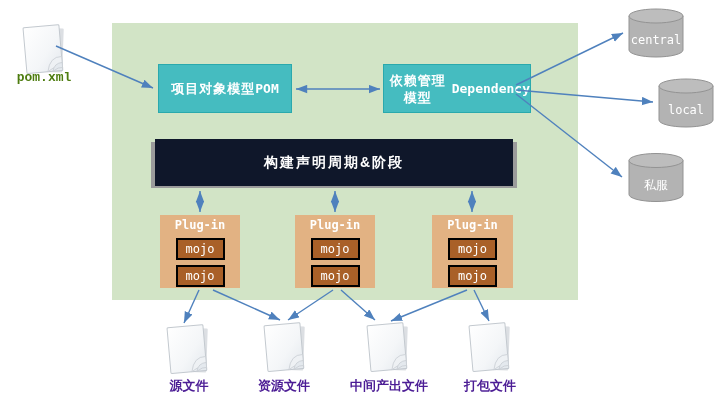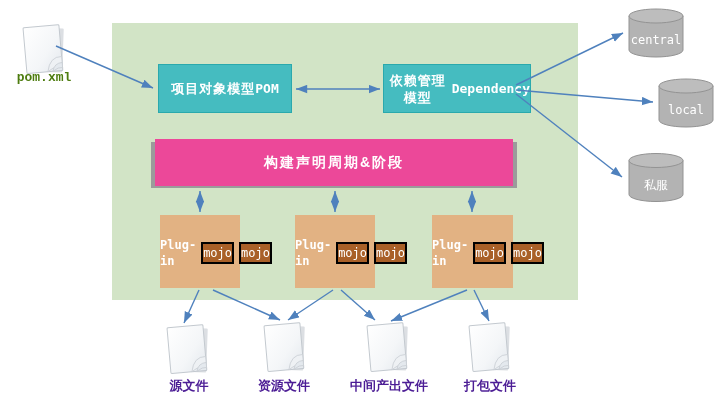--- a/index.html
+++ b/index.html
@@ -5,23 +5,23 @@
   html,body{margin:0;padding:0;background:#ffffff;}
   .canvas{position:relative;width:726px;height:412px;background:#ffffff;overflow:hidden;
           font-family:"Liberation Sans","DejaVu Sans",sans-serif;}
   .abs{position:absolute;}
   .panel{background:#d2e4c6;}
   .teal-box{background:#45bcc0;border:1px solid #2aa9ad;color:#ffffff;display:flex;flex-direction:row;
             align-items:center;justify-content:center;text-align:center;box-sizing:border-box;}
   .box-title{font-size:13px;font-weight:bold;letter-spacing:1px;line-height:17px;}
   .box-sub{font-family:"DejaVu Sans Mono","Liberation Mono",monospace;font-size:13px;font-weight:bold;line-height:15px;}
   .shadow-strip{background:#9b9b9b;}
-  .lifecycle{background:#ec4899;color:#fff;display:flex;align-items:center;justify-content:center;
+  .lifecycle{background:#0f172a;color:#fff;display:flex;align-items:center;justify-content:center;
              font-size:14px;font-weight:bold;letter-spacing:2px;}
-  .plugin{background:#e2b283;display:flex;flex-direction:row;align-items:center;gap:5px;
+  .plugin{background:#e2b283;display:flex;flex-direction:column;align-items:center;gap:5px;
           padding-top:2px;box-sizing:border-box;}
   .plugin-title{color:#ffffff;font-family:"DejaVu Sans Mono","Liberation Mono",monospace;
                 font-size:12px;font-weight:bold;line-height:16px;}
   .mojo{width:45px;height:18px;background:#a96028;border:2px solid #000000;color:#ffffff;
         font-family:"DejaVu Sans Mono","Liberation Mono",monospace;font-size:12px;
         text-align:center;line-height:18px;}
   .file-label{color:#4c1d95;font-size:13px;font-weight:bold;text-align:center;font-family:Liberation Mono, monospace;}
   .mono-label{color:#4d7c0f;font-family:Liberation Mono, monospace;
               font-size:13px;font-weight:bold;text-align:center;}
   .arrow-layer{pointer-events:none;z-index:5;}

